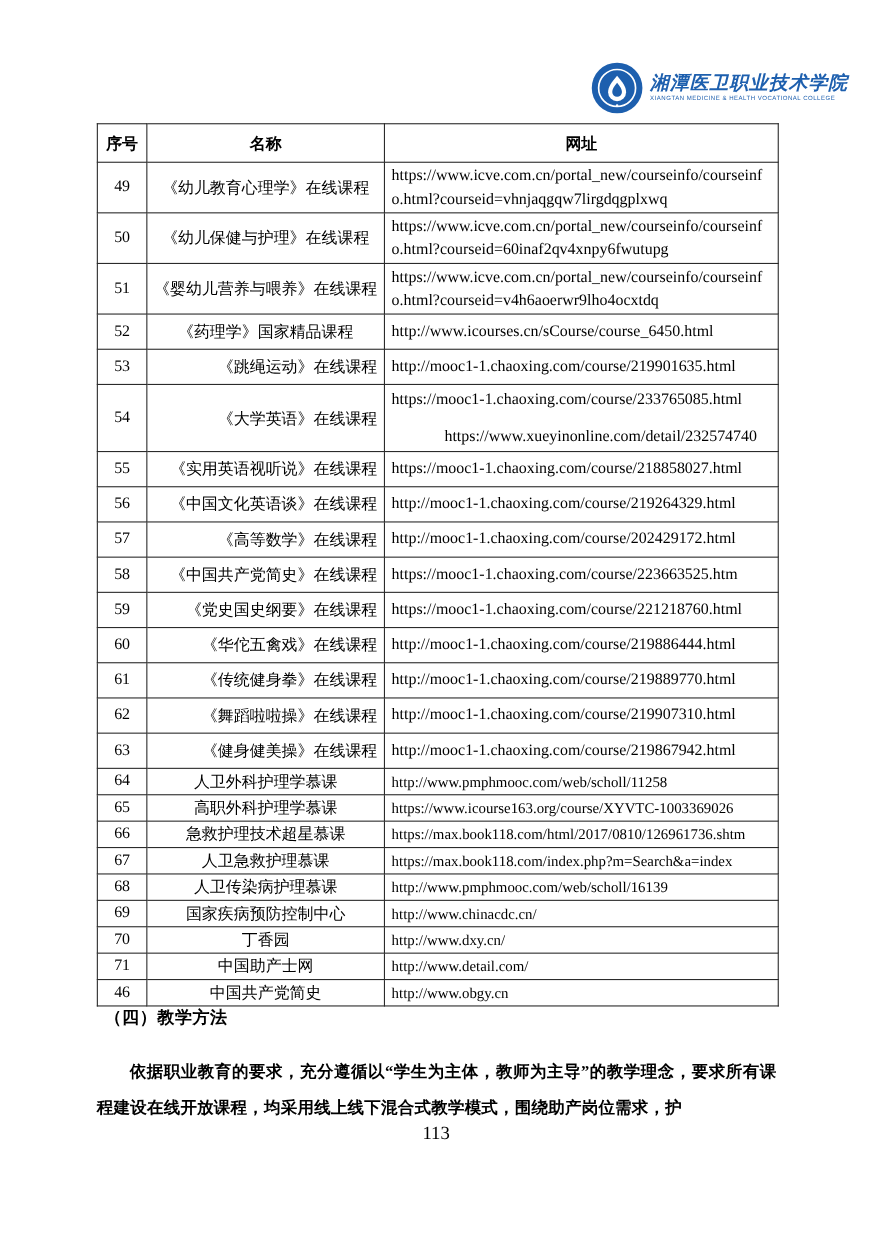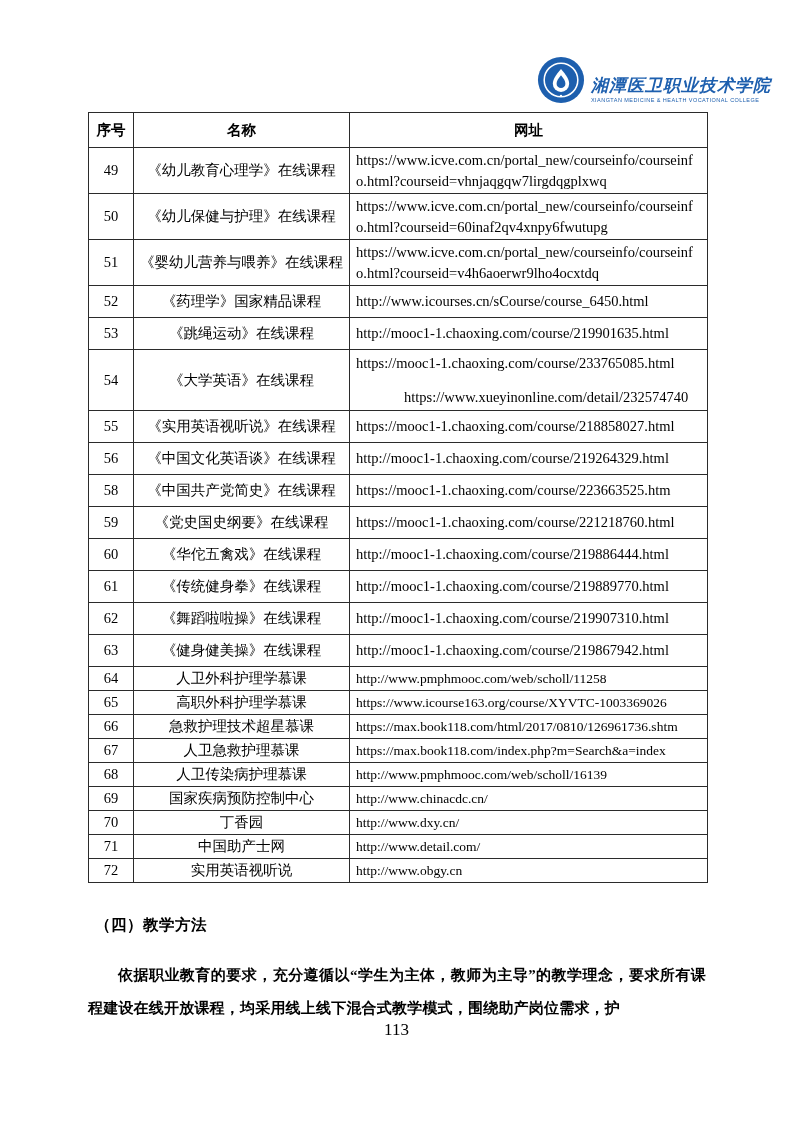--- a/index.html
+++ b/index.html
@@ -2,21 +2,21 @@
 <html><head>
 <meta charset="utf-8">
 <style>
   html,body{margin:0;padding:0;}
   body{
     width:793px;height:1122px;position:relative;background:#ffffff;
     font-family:"Liberation Serif","DejaVu Serif",serif;color:#000;
     overflow:hidden;
   }
   
-  .logo{position:absolute;left:537px;top:56px;display:flex;align-items:flex-end;gap:6px;}
+  .logo{position:absolute;left:537px;top:56px;display:flex;align-items:center;gap:6px;}
   .logo-seal{width:48px;height:48px;flex:0 0 auto;}
   .logo-text{display:flex;flex-direction:column;justify-content:center;}
   .logo-cn{
     color:#1d5fae;font-weight:bold;font-style:italic;font-size:17px;
     letter-spacing:1px;line-height:20px;white-space:nowrap;
   }
   .logo-en{
     color:#1d5fae;font-size:5.5px;letter-spacing:0.45px;line-height:8px;
     font-family:"Liberation Sans","DejaVu Sans",sans-serif;white-space:nowrap;
   }
@@ -26,21 +26,21 @@
     border-collapse:collapse;table-layout:fixed;
   }
   table.course td,table.course th{
     border:1px solid #2b2b2b;padding:0 6px;vertical-align:middle;
     font-size:14.5px;overflow:hidden;
   }
   table.course th{height:26px;font-weight:bold;text-align:center;padding:4px;}
   .c-no{text-align:center;font-size:14px;}
   .c-name{font-size:14.5px;}
   .align-center{text-align:center;}
-  .align-left{text-align:center;}
+  .align-left{text-align:right;}
   .c-url{text-align:left;word-break:break-all;font-size:14px;line-height:21px;}
   tr.normal td{height:31px;font-family:Liberation Serif, serif;}
   tr.compact td{height:23px;}
   tr.compact .c-url{font-size:13.5px;}
   tr.wrap td{height:45px;}
   tr.tall td{height:60px;}
   tr.tall .url-line + .url-line{margin-top:13px;margin-left:48px;}
   td.v-top{vertical-align:top;padding-top:5px;}
   
   .sec-heading{
@@ -142,20 +142,27 @@
         </td>
       </tr>
       <tr class="normal">
         <td class="c-no">56</td>
         <td class="c-name align-left">《中国文化英语谈》在线课程</td>
         <td class="c-url">
           <div class="url-line">http://mooc1-1.chaoxing.com/course/219264329.html</div>
         </td>
       </tr>
       <tr class="normal">
+        <td class="c-no">57</td>
+        <td class="c-name align-left">《高等数学》在线课程</td>
+        <td class="c-url">
+          <div class="url-line">http://mooc1-1.chaoxing.com/course/202429172.html</div>
+        </td>
+      </tr>
+      <tr class="normal">
         <td class="c-no">58</td>
         <td class="c-name align-left">《中国共产党简史》在线课程</td>
         <td class="c-url">
           <div class="url-line">https://mooc1-1.chaoxing.com/course/223663525.htm</div>
         </td>
       </tr>
       <tr class="normal">
         <td class="c-no">59</td>
         <td class="c-name align-left">《党史国史纲要》在线课程</td>
         <td class="c-url">
@@ -240,22 +247,22 @@
         </td>
       </tr>
       <tr class="compact">
         <td class="c-no">71</td>
         <td class="c-name align-center">中国助产士网</td>
         <td class="c-url">
           <div class="url-line">http://www.detail.com/</div>
         </td>
       </tr>
       <tr class="compact">
-        <td class="c-no">72</td>
-        <td class="c-name align-center">实用英语视听说</td>
+        <td class="c-no">46</td>
+        <td class="c-name align-center">中国共产党简史</td>
         <td class="c-url">
           <div class="url-line">http://www.obgy.cn</div>
         </td>
       </tr>
     </tbody>
 </table>
 
 <div class="sec-heading">（四）教学方法</div>
 <div class="body-para">依据职业教育的要求，充分遵循以“学生为主体，教师为主导”的教学理念，要求所有课程建设在线开放课程，均采用线上线下混合式教学模式，围绕助产岗位需求，护</div>
 <div class="page-number">113</div>

